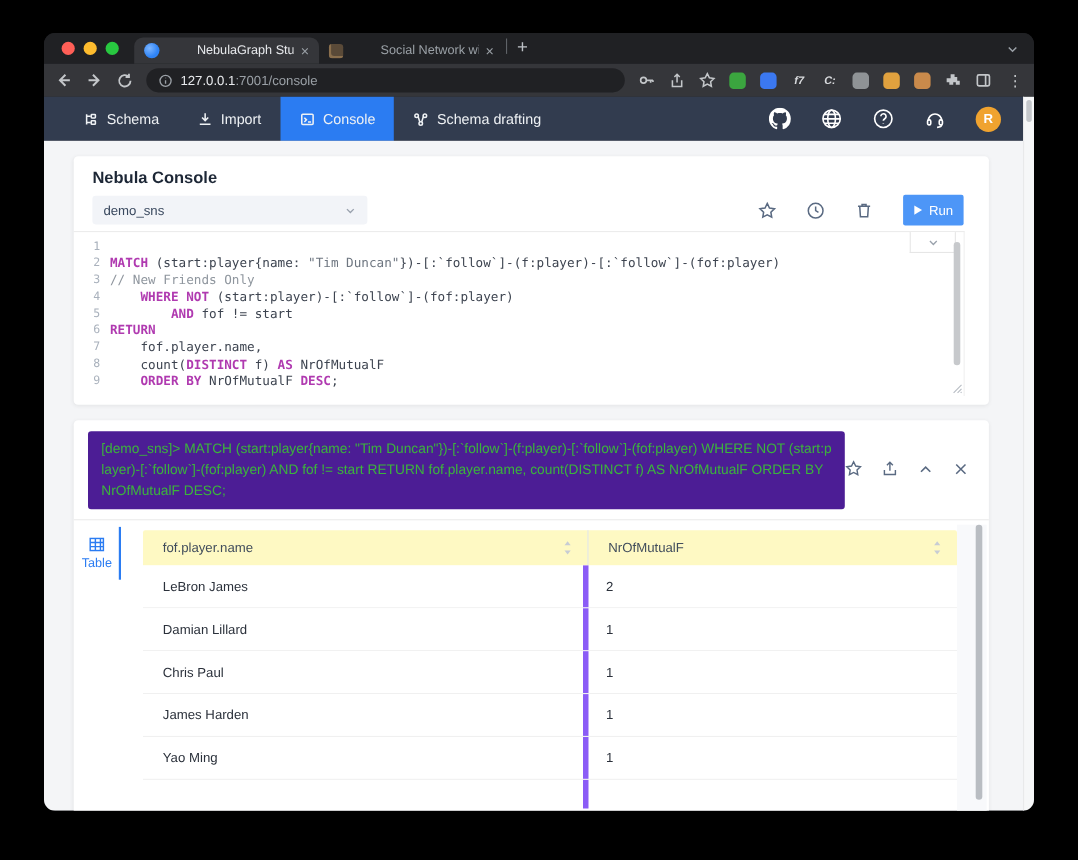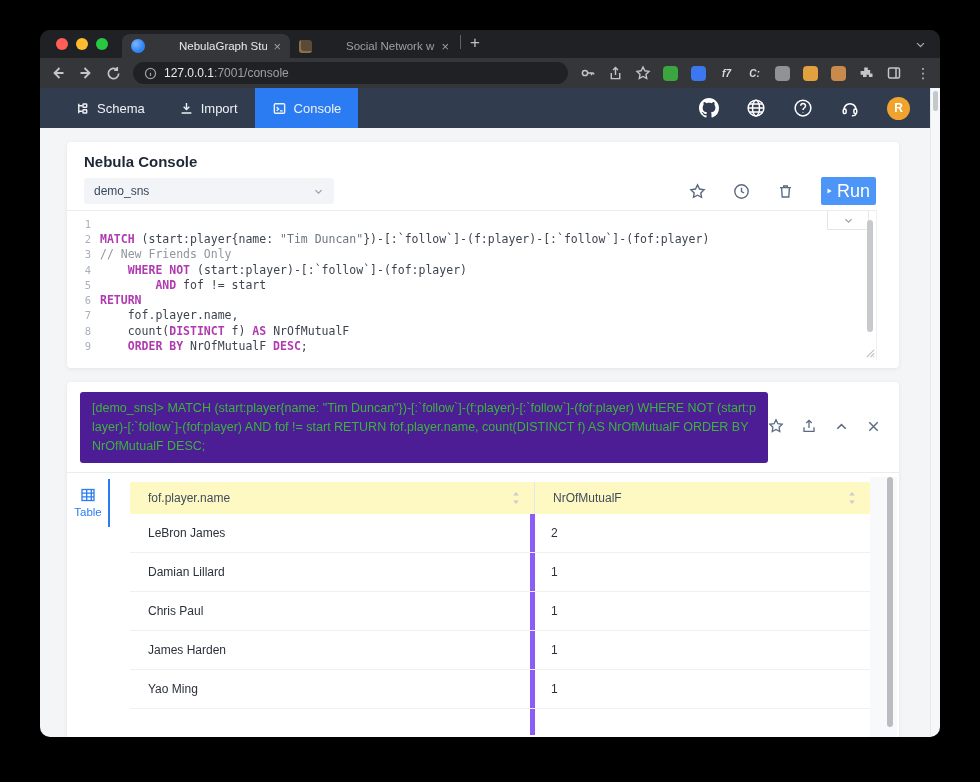--- a/index.html
+++ b/index.html
@@ -62,21 +62,21 @@
   .card{position:absolute;left:27px;width:832px;background:#fff;border-radius:4px;box-shadow:0 1px 4px rgba(0,0,0,.07);box-sizing:border-box;}
   .card1{top:14px;height:226px;}
   .card2{top:254px;height:420px;}
 
   
   .console-title{position:absolute;left:17px;top:11px;font-size:15px;font-weight:600;color:#1d2736;}
   .space-select{position:absolute;left:17px;top:36px;width:250px;height:26px;background:#f2f4f8;border-radius:3px;display:flex;align-items:center;justify-content:space-between;padding:0 10px;box-sizing:border-box;}
   .space-select .val{font-size:12px;color:#39485e;}
   .console-actions{position:absolute;right:23px;top:35px;display:flex;align-items:center;gap:27px;}
   .icon-btn{color:#5a6a82;display:inline-flex;}
-  .run-btn{width:55px;height:28px;background:#4d96f7;border:none;border-radius:2px;color:#fff;font-size:18px;display:flex;align-items:center;justify-content:center;gap:5px;font-family:inherit;}
+  .run-btn{width:55px;height:28px;background:#4d96f7;border:none;border-radius:2px;color:#fff;font-size:12px;display:flex;align-items:center;justify-content:center;gap:5px;font-family:inherit;}
   .editor{position:absolute;left:0;right:22px;top:68px;bottom:8px;border-top:1px solid #ececec;border-right:1px solid #f0f0f0;padding-top:5px;font-family:"DejaVu Sans Mono",monospace;overflow:hidden;}
   .code-line{display:flex;height:15.3px;align-items:center;}
   .ln{width:24px;text-align:right;padding-right:9px;color:#a9b1bc;font-size:10.5px;flex:0 0 auto;}
   .code{white-space:pre;font-size:11.5px;color:#3d4450;}
   .tok-kw{color:#b03ab0;font-weight:bold;}
   .tok-cm{color:#8f969e;}
   .tok-st{color:#6e7680;}
   .tok-df{color:#3d4450;}
   .editor-expand{position:absolute;right:30px;top:69px;width:40px;height:18px;background:#fff;border:1px solid #e6e6e6;border-top:none;display:flex;align-items:center;justify-content:center;color:#9aa2ac;}
   .ed-thumb{position:absolute;right:26px;top:78px;width:6px;height:112px;border-radius:3px;background:#c7c9cc;}
@@ -216,20 +216,29 @@
               </svg>
             <span>Import</span>
           </div>
           <div class="nav-item active">
             <svg width="15" height="15" viewBox="0 0 16 16" fill="none" stroke="currentColor" stroke-width="1.5">
                 <rect x="2.5" y="3" width="11" height="10" rx="1"></rect>
                 <path d="M5 6.5L7 8.5l-2 2M8.5 10.5h3"></path>
               </svg>
             <span>Console</span>
           </div>
+          <div class="nav-item">
+            <svg width="15" height="15" viewBox="0 0 16 16" fill="none" stroke="currentColor" stroke-width="1.5">
+                <circle cx="4" cy="4.5" r="1.7"></circle>
+                <circle cx="12" cy="4.5" r="1.7"></circle>
+                <circle cx="8" cy="12" r="1.7"></circle>
+                <path d="M5.5 5.5l1.6 5M10.5 5.5l-1.6 5"></path>
+              </svg>
+            <span>Schema drafting</span>
+          </div>
         </div>
         <div class="hdr-icons">
           <span>
             <svg width="20" height="20" viewBox="0 0 16 16" fill="#fff">
                 <path d="M8 0C3.58 0 0 3.58 0 8c0 3.54 2.29 6.53 5.47 7.59.4.07.55-.17.55-.38 0-.19-.01-.82-.01-1.49-2.01.37-2.53-.49-2.69-.94-.09-.23-.48-.94-.82-1.13-.28-.15-.68-.52-.01-.53.63-.01 1.08.58 1.23.82.72 1.21 1.87.87 2.33.66.07-.52.28-.87.51-1.07-1.78-.2-3.64-.89-3.64-3.95 0-.87.31-1.59.82-2.15-.08-.2-.36-1.02.08-2.12 0 0 .67-.21 2.2.82.64-.18 1.32-.27 2-.27s1.36.09 2 .27c1.53-1.04 2.2-.82 2.2-.82.44 1.1.16 1.92.08 2.12.51.56.82 1.27.82 2.15 0 3.07-1.87 3.75-3.65 3.95.29.25.54.73.54 1.48 0 1.07-.01 1.93-.01 2.2 0 .21.15.46.55.38A8.01 8.01 0 0016 8c0-4.42-3.58-8-8-8z"></path>
               </svg>
           </span>
           <span>
             <svg width="20" height="20" viewBox="0 0 16 16" fill="none" stroke="#fff" stroke-width="1.2">
                 <circle cx="8" cy="8" r="6.3"></circle>

